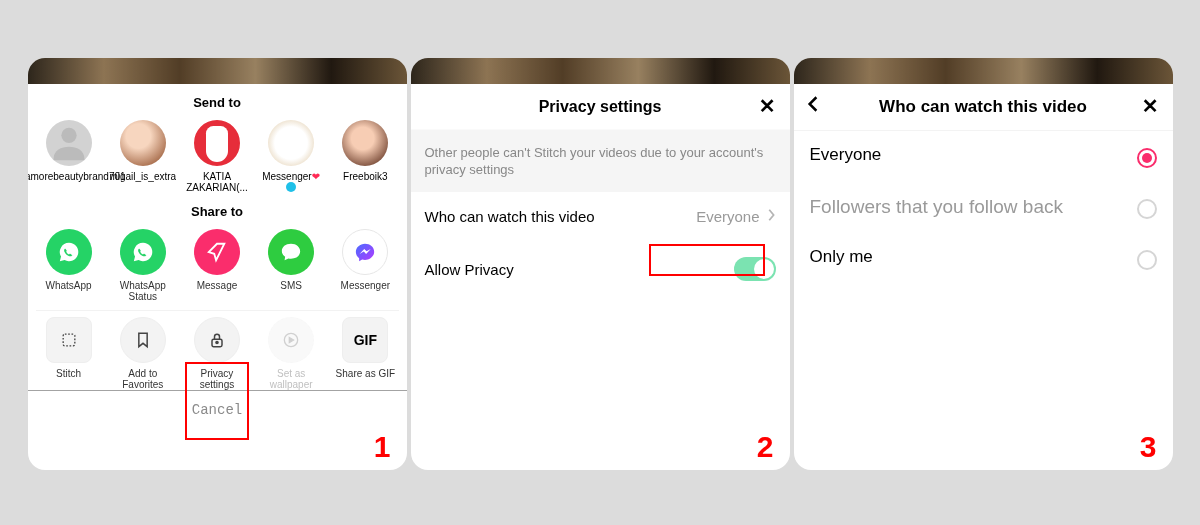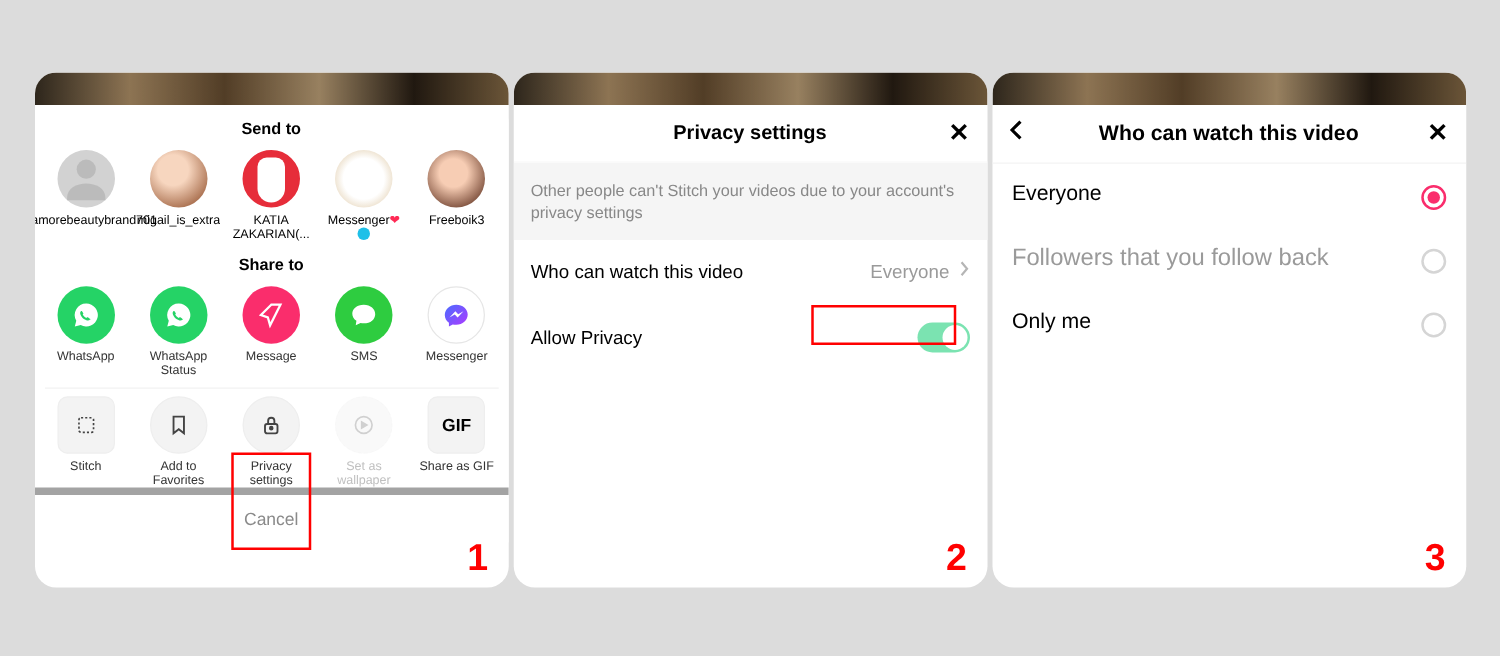--- a/index.html
+++ b/index.html
@@ -97,21 +97,22 @@
 .chip.gif { font-size:14px; font-weight:700; color:#000; border-radius:8px;}
 .app-name { font-size:10px; line-height:11px; color:#333; margin-top:5px; max-height:22px;}
 .app-name.dim { color:#c0c0c0; }
 
 .hr { height:1px; background:#f2f2f2; margin:8px 8px 4px; }
 .cancel {
   text-align:center;
   color:#8a8a8a;
   font-size:14px;
   padding:11px 0;
-  border-top:6px solid #a3a3a3;
+  border-top:1px solid #a3a3a3;
+  font-family:Liberation Mono, monospace;
 }
 .red-box {
   position:absolute;
   border:2px solid #ff0000;
 }
 
 
 .p2-head {
   display:flex; align-items:center; justify-content:center;
   height:46px; position:relative; border-bottom:1px solid #fafafa;

